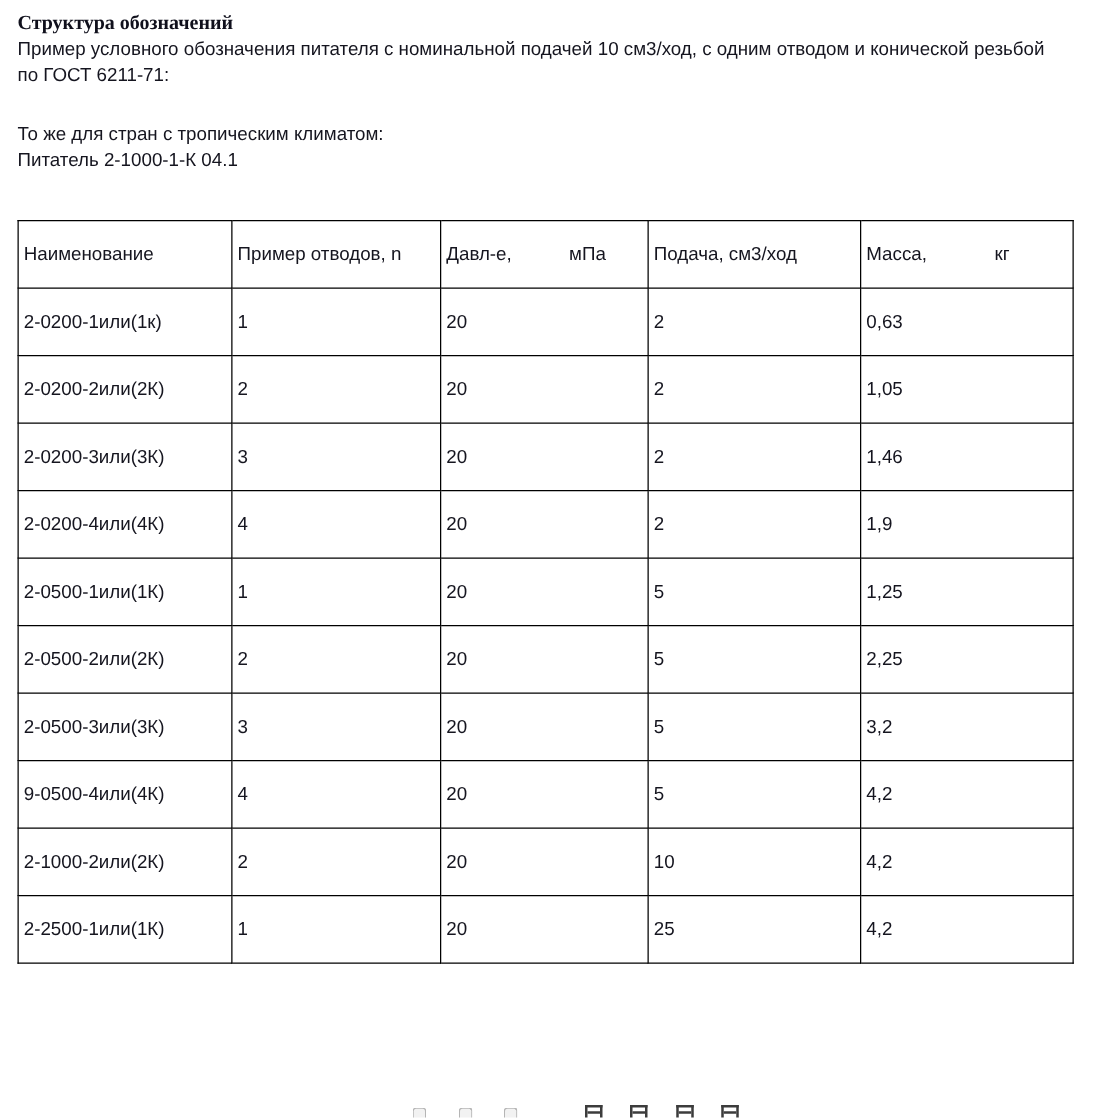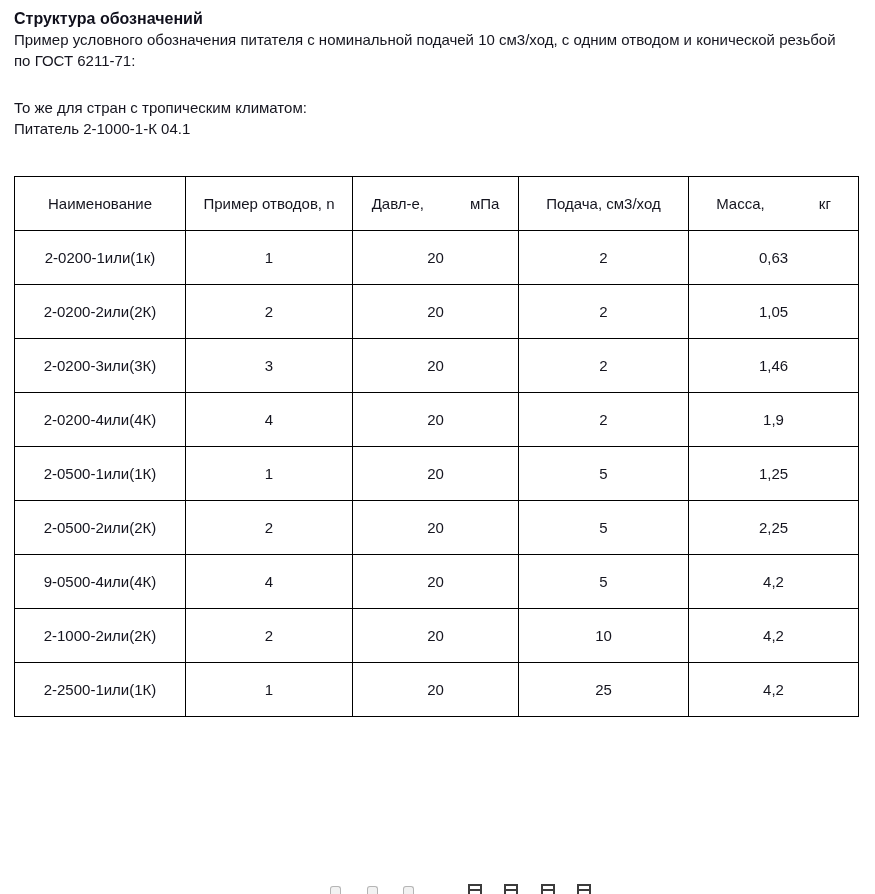--- a/index.html
+++ b/index.html
@@ -8,38 +8,39 @@
     width: 875px; height: 894px; overflow: hidden; position: relative;
     font-family: "Liberation Sans", "DejaVu Sans", sans-serif;
     color: #15151f;
   }
   .page { position: relative; width: 875px; height: 894px; padding: 0 16px 0 14px; }
 
   .title {
     padding-top: 9px;
     font-size: 16px; line-height: 20px; font-weight: 700;
     color: #10101c;
+    font-family: Liberation Serif, serif;
   }
   .para {
     margin: 0; font-size: 15px; line-height: 21px;
     max-width: 836px;
   }
   .para.intro { }
   .para.tropical { margin-top: 26px; }
 
   table.spec {
     margin-top: 37px;
     width: 844px;
     border-collapse: collapse;
     table-layout: fixed;
     font-size: 15px;
   }
   table.spec th, table.spec td {
     border: 1px solid #000000;
-    text-align: center;
+    text-align: left;
     vertical-align: middle;
     height: 54px;
     font-weight: 400;
     padding: 0 4px;
     color: #15151f;
   }
   table.spec th { height: 54px; }
 
   
   .cutoff-strip {
@@ -130,20 +131,27 @@
           <td>1,25</td>
         </tr>
         <tr>
           <td>2-0500-2или(2К)</td>
           <td>2</td>
           <td>20</td>
           <td>5</td>
           <td>2,25</td>
         </tr>
         <tr>
+          <td>2-0500-3или(3К)</td>
+          <td>3</td>
+          <td>20</td>
+          <td>5</td>
+          <td>3,2</td>
+        </tr>
+        <tr>
           <td>9-0500-4или(4К)</td>
           <td>4</td>
           <td>20</td>
           <td>5</td>
           <td>4,2</td>
         </tr>
         <tr>
           <td>2-1000-2или(2К)</td>
           <td>2</td>
           <td>20</td>

